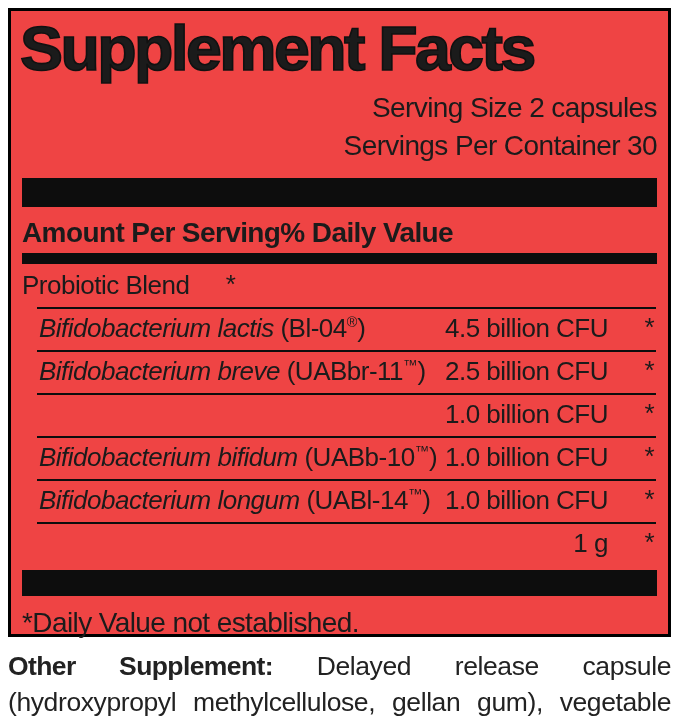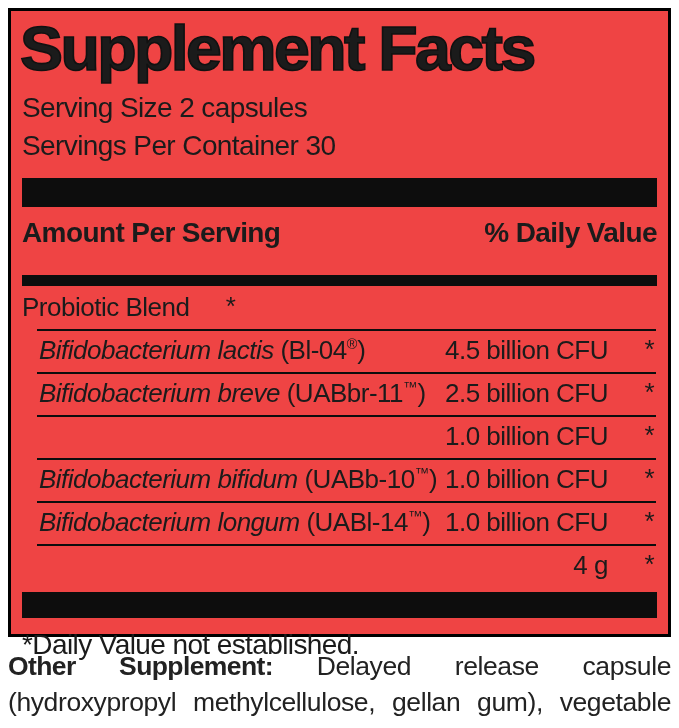--- a/index.html
+++ b/index.html
@@ -5,25 +5,25 @@
   html,body{margin:0;padding:0;background:#ffffff;}
   body{width:679px;height:728px;position:relative;overflow:hidden;
        font-family:"Liberation Sans",sans-serif;color:#1b1b1b;
        -webkit-font-smoothing:antialiased;}
   .box{position:absolute;left:8px;top:8px;width:663px;height:629px;
        border:3.5px solid #000;box-sizing:border-box;padding:0 11px;background:#ef4444;}
   .title{font-size:62px;line-height:62px;font-weight:bold;letter-spacing:-2.5px;
          margin:6px 0 10px -2px;white-space:nowrap;
          transform:scale(1.04,1.02);transform-origin:left top;
          -webkit-text-stroke:1.6px #111;}
-  .serving-line{font-size:28px;line-height:38px;letter-spacing:-0.6px;}
+  .serving-line{font-size:28px;line-height:38px;letter-spacing:-0.6px;text-align:right;}
   .bar{background:#0d0d0d;}
   .bar-thick-top{height:29px;margin-top:13px;}
-  .thead{display:flex;justify-content:space-between;align-items:baseline;
-         font-weight:bold;font-size:28px;letter-spacing:-0.6px;padding:10px 0 26px;}
+  .thead{display:flex;align-items:baseline;
+         font-weight:bold;font-size:28px;letter-spacing:-0.6px;padding:10px 0 4px;}
   .bar-med{height:11px;}
   .rows{}
   .row{position:relative;height:43px;display:flex;align-items:center;
        font-size:26px;letter-spacing:-0.5px;}
   .row .sep{position:absolute;top:0;left:15px;right:1px;height:2px;background:#0d0d0d;}
   .row .nm{white-space:nowrap;text-align:center;}
   .row .nm.indent{padding-left:17px;}
   .row .amt{margin-left:auto;white-space:nowrap;}
   .row .dv{width:46px;text-align:right;padding-right:3px;align-self:flex-start;
            line-height:40px;font-size:26px;}
@@ -78,21 +78,21 @@
         <span class="dv">*</span>
       </div>
       <div class="row">
         <span class="sep"></span>
         <span class="nm indent"><i>Bifidobacterium longum</i> (UABl-14<sup class="mark">™</sup>)</span>
         <span class="amt">1.0 billion CFU</span>
         <span class="dv">*</span>
       </div>
       <div class="row">
         <span class="sep"></span>
-        <span class="amt">4 g</span>
+        <span class="amt">1 g</span>
         <span class="dv">*</span>
       </div>
     </div>
   <div class="bar bar-thick-bottom"></div>
   <div class="footnote">*Daily Value not established.</div>
 </div>
 
 <p class="other">
   <b>Other Supplement:</b>
   <span>Delayed release capsule (hydroxypropyl methylcellulose, gellan gum), vegetable stearate, silica.</span>

